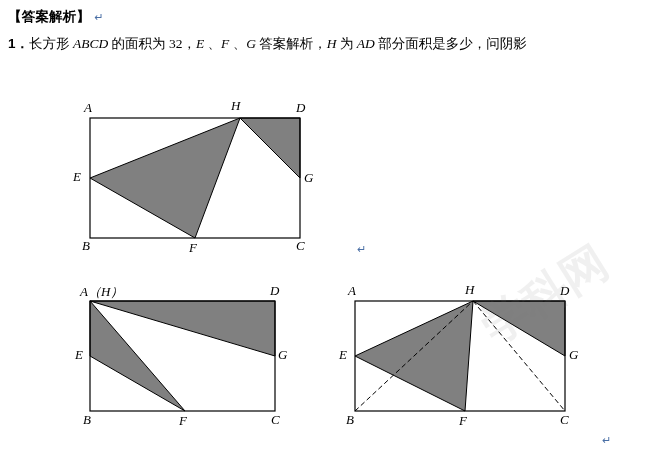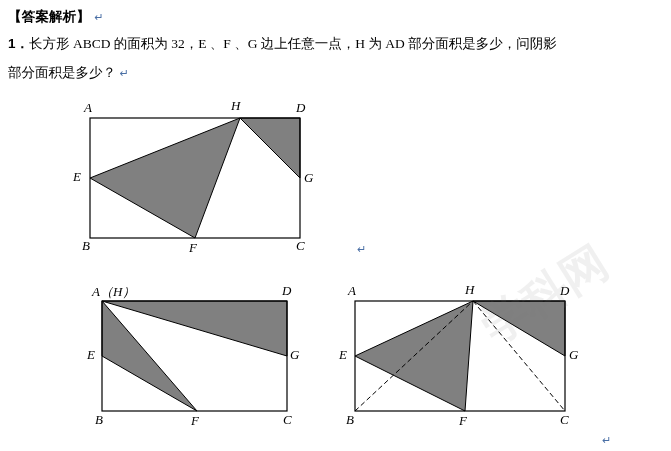--- a/index.html
+++ b/index.html
@@ -50,20 +50,21 @@
     top: 64px;
     font-size: 13.5px;
     white-space: nowrap;
   }
   .q-num {
     font-family: "Liberation Sans", sans-serif;
     font-weight: bold;
     font-size: 13.5px;
   }
   .ital {
+    font-style: italic;
     font-family: "Liberation Serif", serif;
   }
   .fig {
     position: absolute;
   }
   .lbl {
     position: absolute;
     font-style: italic;
     font-family: "Liberation Serif", serif;
     font-size: 13px;
@@ -101,48 +102,44 @@
 <body>
 
 <div class="page">
 
   <div class="heading">
     <span>【答案解析】</span>
     <span class="pilcrow">↵</span>
   </div>
 
   <div class="q-line1">
-    <span class="q-num">1．</span><span>长方形 </span><span class="ital">ABCD</span><span> 的面积为 32，</span><span class="ital">E</span><span> 、</span><span class="ital">F</span><span> 、</span><span class="ital">G</span><span> 边上任意一点，</span><span class="ital">H</span><span> 为 </span><span class="ital">AD</span><span> 部分面积是多少，问阴影</span>
+    <span class="q-num">1．</span><span>长方形 </span><span class="ital">ABCD</span><span> 的面积为 32，</span><span class="ital">E</span><span> 、</span><span class="ital">F</span><span> 、</span><span class="ital">G</span><span> 答案解析，</span><span class="ital">H</span><span> 为 </span><span class="ital">AD</span><span> 部分面积是多少，问阴影</span>
   </div>
 
-  <div class="q-line2">
-    <span>部分面积是多少？</span>
-    <span class="pilcrow">↵</span>
-  </div>
 
   <div class="fig" style="left:85px; top:100px; width:240px; height:155px;">
     <svg width="240" height="155" viewBox="0 0 240 155">
 
       <polygon points="5,78 155,18 110,138" fill="#808080" stroke="#000000" stroke-width="1"></polygon>
 
       <polygon points="155,18 215,18 215,78" fill="#808080" stroke="#000000" stroke-width="1"></polygon>
 
       <rect x="5" y="18" width="210" height="120" fill="none" stroke="#000000" stroke-width="1.2"></rect>
     </svg>
     <span class="lbl" style="left:-1px; top:0px;">A</span>
     <span class="lbl" style="left:146px; top:-2px;">H</span>
     <span class="lbl" style="left:211px; top:0px;">D</span>
     <span class="lbl" style="left:-12px; top:69px;">E</span>
     <span class="lbl" style="left:219px; top:70px;">G</span>
     <span class="lbl" style="left:-3px; top:138px;">B</span>
     <span class="lbl" style="left:104px; top:140px;">F</span>
     <span class="lbl" style="left:211px; top:138px;">C</span>
   </div>
 
-  <div class="fig" style="left:92px; top:283px; width:215px; height:150px;text-align:right;">
+  <div class="fig" style="left:80px; top:283px; width:215px; height:150px;text-align:right;">
     <svg width="215" height="150" viewBox="0 0 215 150">
 
       <polygon points="10,18 10,73 105,128" fill="#808080" stroke="#000000" stroke-width="1"></polygon>
 
       <polygon points="10,18 195,18 195,73" fill="#808080" stroke="#000000" stroke-width="1"></polygon>
       <rect x="10" y="18" width="185" height="110" fill="none" stroke="#000000" stroke-width="1.2"></rect>
     </svg>
     <span class="lbl" style="left:0px; top:0px;">A（H）</span>
     <span class="lbl" style="left:190px; top:0px;">D</span>
     <span class="lbl" style="left:-5px; top:64px;">E</span>

